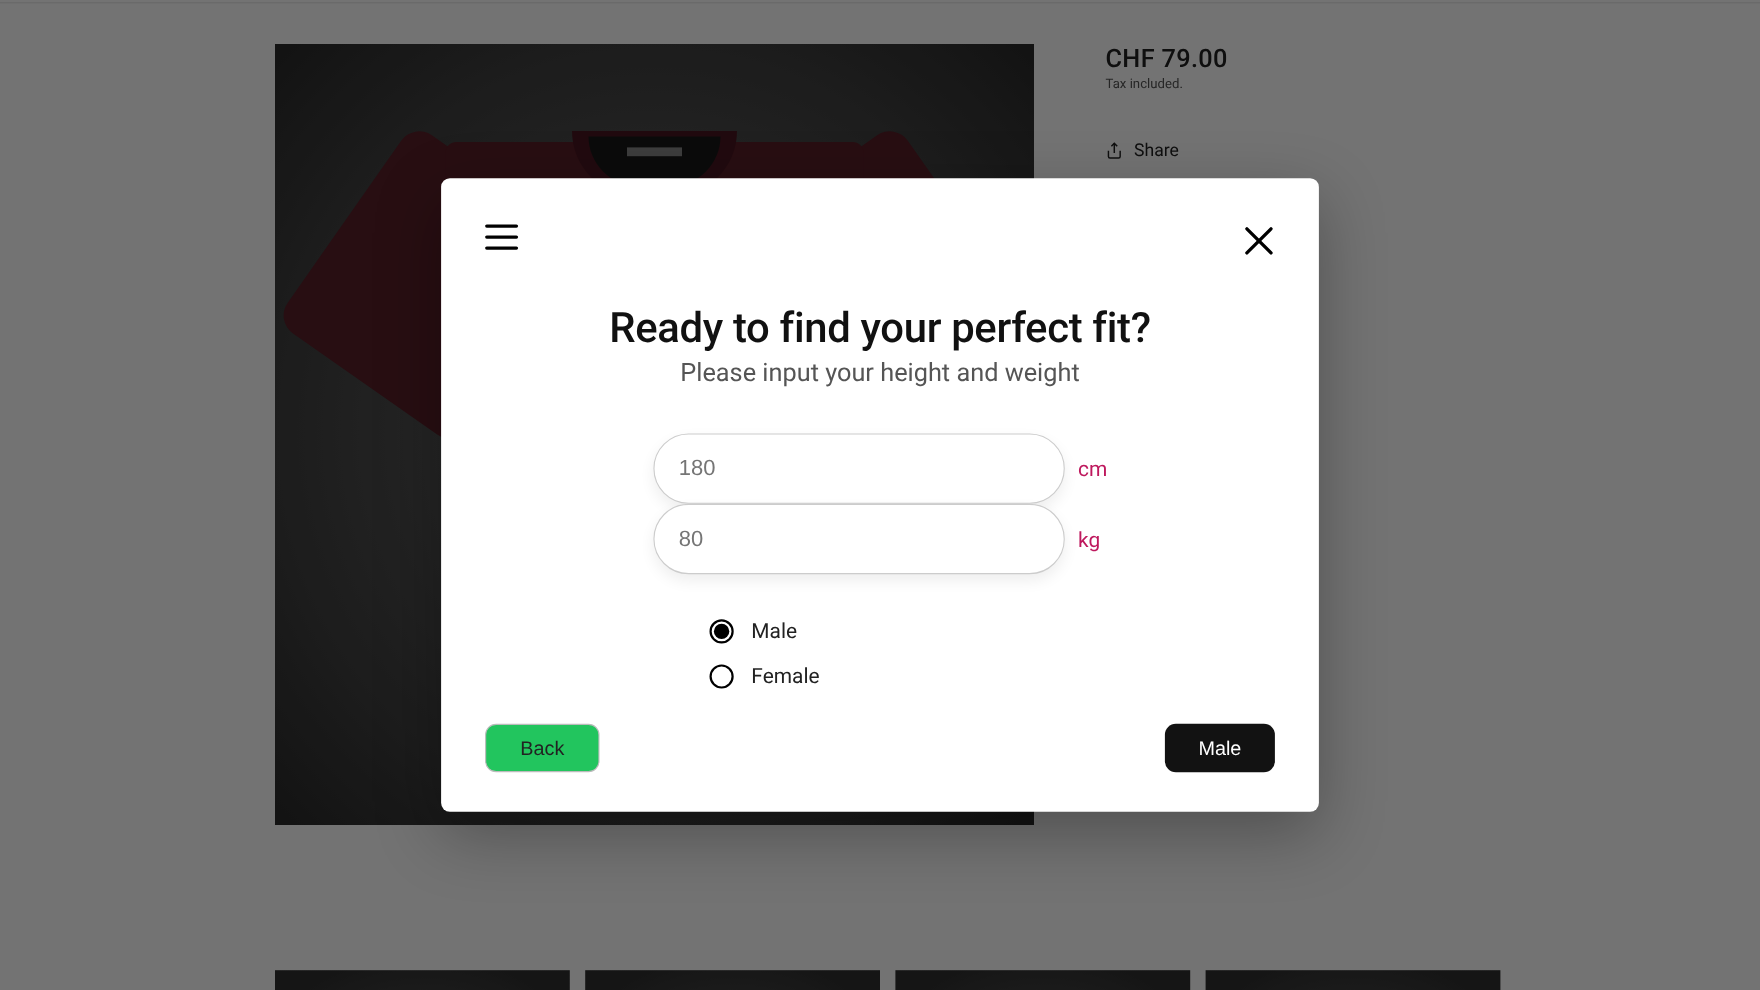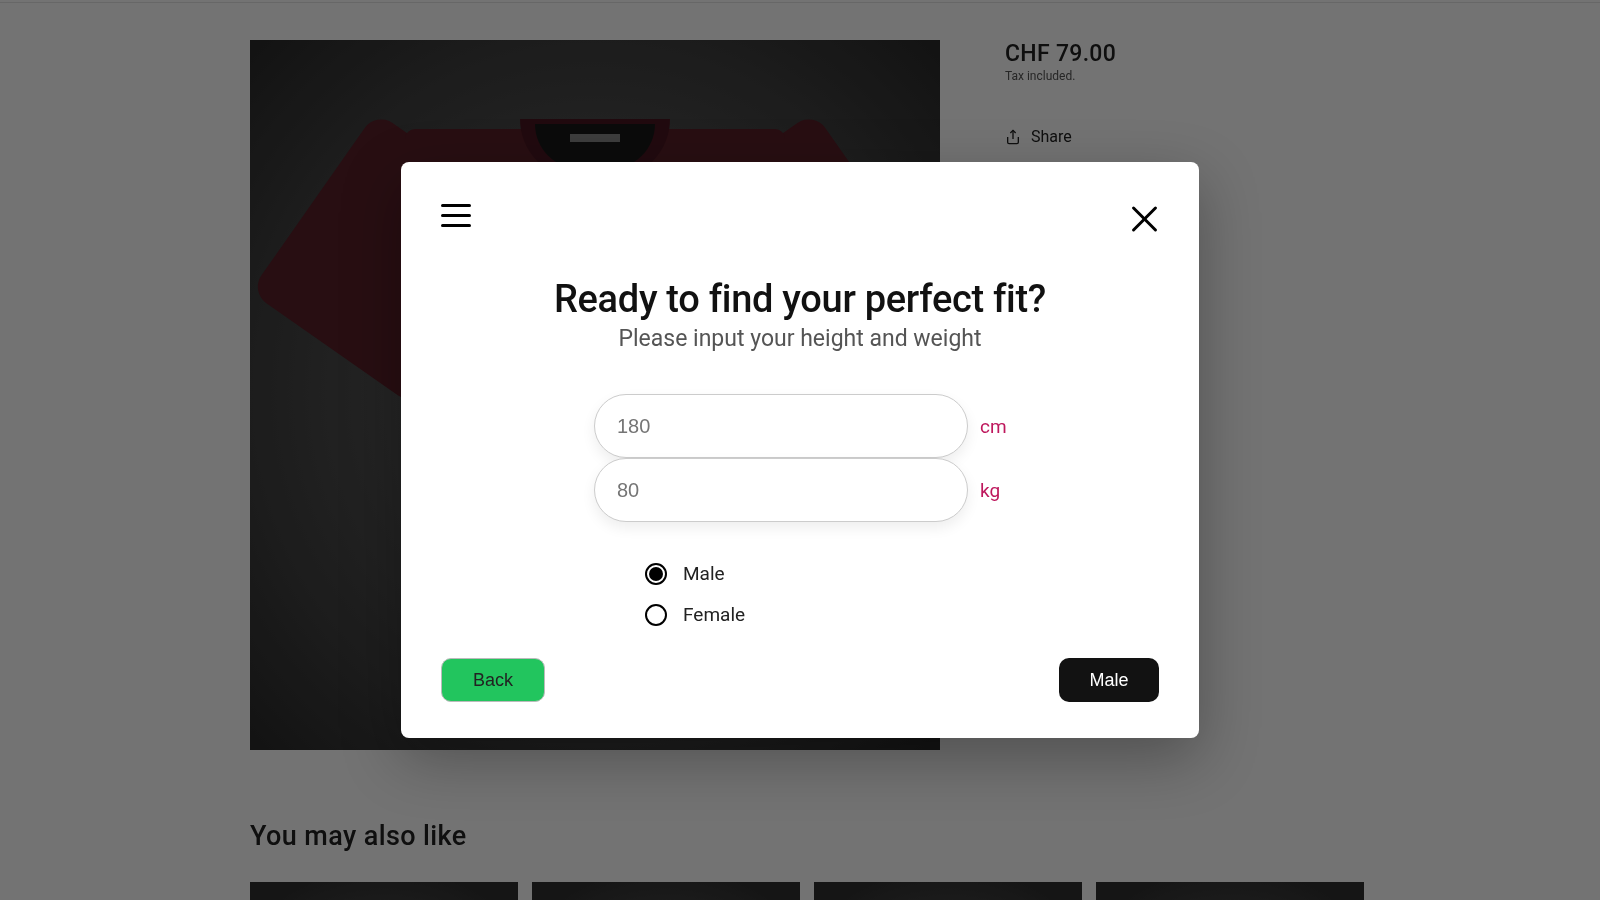--- a/index.html
+++ b/index.html
@@ -354,23 +354,20 @@
     <div class="share-row">
       <svg class="share-icon" viewBox="0 0 24 24" fill="none" stroke="#222" stroke-width="2">
         <path d="M4 12v8a2 2 0 0 0 2 2h12a2 2 0 0 0 2-2v-8"></path>
         <polyline points="16 6 12 2 8 6"></polyline>
         <line x1="12" y1="2" x2="12" y2="15"></line>
       </svg>
       <span>Share</span>
     </div>
   </div>
 
-  <div class="recommended-section">
-    <div class="recommended-title">You may also like</div>
-  </div>
   <div class="recommended-cards">
     <div class="rec-card"></div>
     <div class="rec-card"></div>
     <div class="rec-card"></div>
     <div class="rec-card"></div>
   </div>
 </div>
 
 <div class="overlay"></div>
 

